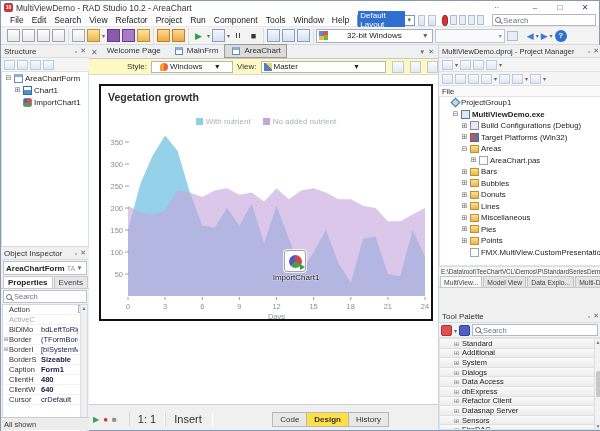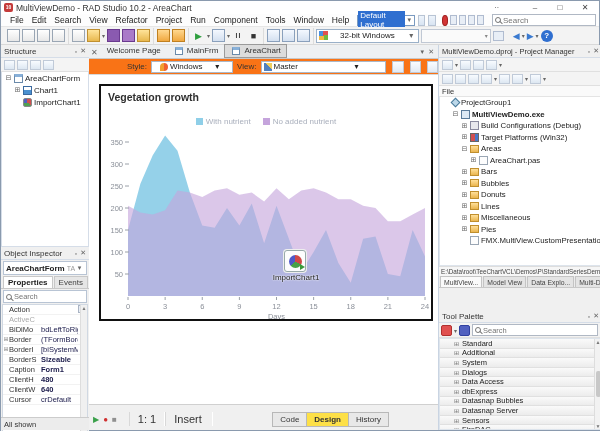--- a/index.html
+++ b/index.html
@@ -37,21 +37,21 @@
   .i-page{background:linear-gradient(#fff,#e8e8e8);border-color:#9aa6b4;}
   .i-folder{background:linear-gradient(#ffe49a,#e8b84e);border-color:#c09030;}
   .i-save{background:#8a5ab0;border-color:#6a3a90;}
   .i-save2{background:#a97ac8;border-color:#6a3a90;}
   .i-addp{background:linear-gradient(#ffd890,#f0a840);border-color:#c08020;}
   .i-run{color:#2e9e3e;font-size:9px;line-height:13px;}
   .i-pause{color:#444;font-weight:bold;font-size:7px;letter-spacing:1px;}
   .i-stop{color:#333;font-size:9px;}
   .i-step{background:linear-gradient(#f4f8ff,#d4e0f0);border-color:#8aa0bc;}
   .dd{font-size:6px;color:#666;}
-  .platform-combo{display:flex;align-items:center;border:1px solid #9ab0c8;background:#fff;height:14px;padding:0 2px;gap:12px;margin:0 2px;}
+  .platform-combo{display:flex;align-items:center;border:1px solid #9ab0c8;background:#fff;height:14px;padding:0 2px;gap:19px;margin:0 2px;}
   .winlogo{width:9px;height:9px;background:conic-gradient(#e05050 0 90deg,#70b840 0 180deg,#f0b840 0 270deg,#4890e0 0);}
   .platform-combo span{font-size:8px;}
   .empty-combo{width:70px;height:14px;border:1px solid #c0c8d4;background:#fafafa;display:flex;align-items:center;justify-content:flex-end;padding:0 2px;color:#888;font-size:6px;}
   .navarrow{color:#3a7ad0;font-size:9px;}
   .helpbtn{width:12px;height:12px;border-radius:50%;background:#2f6fd0;color:#fff;text-align:center;line-height:12px;font-size:8px;font-weight:bold;}
 
   
   .col-left{position:absolute;left:0;top:44px;width:88px;bottom:0;background:#f0f0f0;border-right:1px solid #c9d4e2;}
   .col-center{position:absolute;left:88px;top:44px;width:349px;bottom:0;background:#eef0f2;}
   .col-right{position:absolute;left:437px;top:44px;width:163px;bottom:0;background:#f0f0f0;border-left:1px solid #c9d4e2;}
@@ -106,21 +106,21 @@
 
   
   .edit-tabs{height:14px;display:flex;align-items:flex-end;background:#eef0f2;padding-left:2px;border-bottom:1px solid #c8c8c8;}
   .etab-close{font-size:8px;color:#666;margin:0 3px 1px 0;}
   .etab{display:flex;align-items:center;gap:2px;padding:0 5px;font-size:8px;line-height:12px;color:#333;border:1px solid transparent;}
   .etab.active{background:#dcdcdc;border-color:#9a9a9a;}
   .edit-tabs .spacer{flex:1;}
   .etab-right{font-size:7px;color:#666;margin:0 4px 2px 0;}
 
   
-  .stylebar{height:16px;background:#f97316;border-bottom:1px solid #d8d8d8;display:flex;align-items:center;padding-left:38px;gap:4px;}
+  .stylebar{height:16px;background:#fef9c3;border-bottom:1px solid #d8d8d8;display:flex;align-items:center;padding-left:38px;gap:4px;}
   .stylebar label{font-size:8px;color:#333;}
   .scombo{height:12px;border:1px solid #aab8c8;background:#fff;display:flex;align-items:center;padding:0 2px;gap:2px;}
   .scombo .swico{width:8px;height:8px;flex:0 0 auto;}
   .fire{background:conic-gradient(#f06030 0 180deg,#f0a030 0);border-radius:50% 50% 50% 0;}
   .pencil{background:linear-gradient(45deg,#5080c0 60%,#f0d060 60%);}
   .scombo span{font-size:8px;color:#222;flex:1;}
   .sb-ico{width:12px;height:12px;border:1px solid #c0c8d4;background:linear-gradient(#fafcff,#e2eaf4);margin-left:2px;}
 
   
   .designer{position:absolute;left:0;top:30px;right:0;bottom:26px;background:#fff;overflow:hidden;}
@@ -619,20 +619,25 @@
             <span class="ic folder-icon"></span>
             <span class="lbl">Miscellaneous</span>
           </div>
 
           <div class="trow" style="--ind: 2;">
             <span class="glyph">⊞</span>
             <span class="ic folder-icon"></span>
             <span class="lbl">Pies</span>
           </div>
 
+          <div class="trow" style="--ind: 2;">
+            <span class="glyph">⊞</span>
+            <span class="ic folder-icon"></span>
+            <span class="lbl">Points</span>
+          </div>
 
           <div class="trow" style="--ind: 2;">
             <span class="glyph"></span>
             <span class="ic unit-icon"></span>
             <span class="lbl">FMX.MultiView.CustomPresentation.pas</span>
           </div>
 
         </div>
       <div class="pm-path">E:\Data\root\TeeChartVCL\Demos\P\StandardSeriesDemo\</div>
       <div class="pm-tabs">
@@ -688,21 +693,21 @@
               <span>Data Access</span>
             </div>
 
             <div class="tp-cat">
               <span class="glyph">⊞</span>
               <span>dbExpress</span>
             </div>
 
             <div class="tp-cat">
               <span class="glyph">⊞</span>
-              <span>Datasnap Bubbles</span>
+              <span>Refactor Client</span>
             </div>
 
             <div class="tp-cat">
               <span class="glyph">⊞</span>
               <span>Datasnap Server</span>
             </div>
 
             <div class="tp-cat">
               <span class="glyph">⊞</span>
               <span>Sensors</span>

